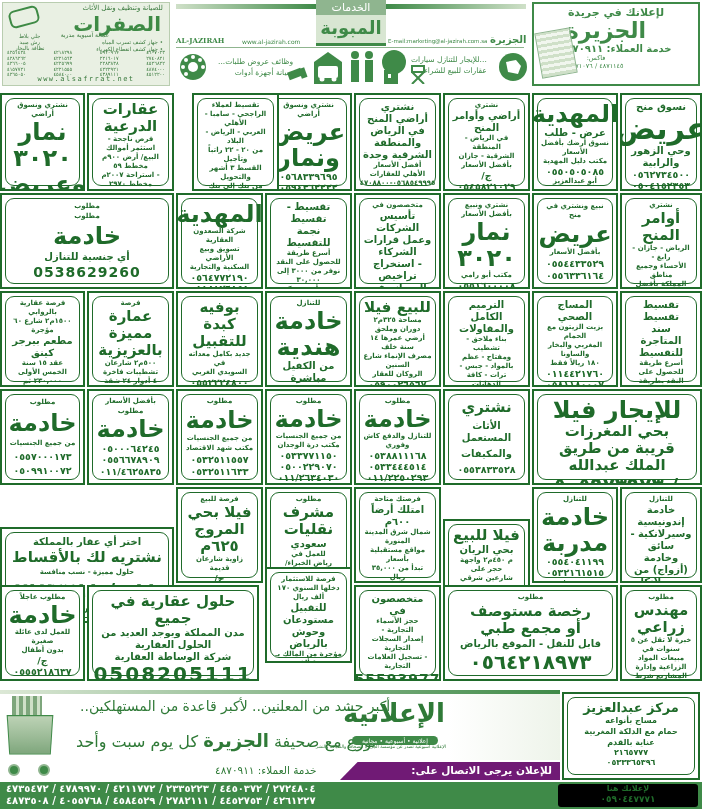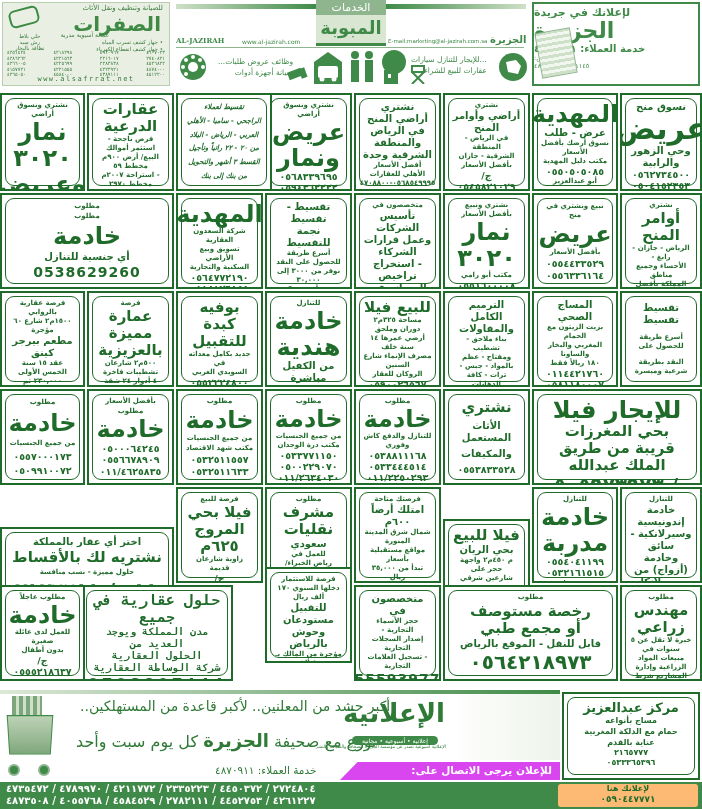--- a/index.html
+++ b/index.html
@@ -27,21 +27,21 @@
   .mid .title-box .t2 { font-size: 18px; font-weight: bold; color: #3f8a48; line-height: 26px; }
   .mid .aljaz-en { position: absolute; left: 4px; top: 36px; font-size: 7px; font-weight: bold; color: #3f8a48; direction: ltr; font-family: "DejaVu Serif", serif; }
   .mid .www { position: absolute; left: 70px; top: 38px; font-size: 6px; color: #3f8a48; direction: ltr; }
   .mid .email { position: absolute; left: 216px; top: 38px; font-size: 5.5px; color: #3f8a48; direction: ltr; }
   .mid .aljaz-ar { position: absolute; left: 318px; top: 34px; font-size: 10px; font-weight: bold; color: #3f8a48; }
   .mid .hr { position: absolute; left: 4px; right: 4px; top: 47px; height: 1px; background: #8fb58f; }
   .mid .icons { position: absolute; left: 4px; right: 4px; top: 50px; height: 36px; }
   .mid .svc1 { position: absolute; left: 42px; top: 6px; font-size: 7.5px; color: #3f8a48; line-height: 11px; }
   .mid .svc2 { position: absolute; left: 235px; top: 4px; font-size: 7.5px; color: #3f8a48; line-height: 11px; }
 
-  .ad-jaz { position: absolute; left: 532px; top: 2px; width: 168px; height: 84px; border: 2px solid #3f8a48; background: #fff; text-align: left; }
+  .ad-jaz { position: absolute; left: 532px; top: 2px; width: 168px; height: 84px; border: 2px solid #3f8a48; background: #fff; text-align: center; }
   .ad-jaz .l1 { font-size: 11px; font-weight: bold; color: #3f8a48; margin-top: 2px; letter-spacing: 1px; }
   .ad-jaz .logo { font-size: 22px; font-weight: bold; color: #3f8a48; line-height: 24px; margin-right: 20px; }
   .ad-jaz .cs { font-size: 10px; font-weight: bold; color: #3f8a48; }
   .ad-jaz .fax { font-size: 6.5px; color: #3f8a48; line-height: 8px; margin-right: 40px; }
   .ad-jaz .paper { position: absolute; left: 4px; top: 26px; width: 36px; height: 46px; background: repeating-linear-gradient(0deg, #cfe0c8 0 3px, #f1f6ee 3px 6px); transform: rotate(-10deg); border: 1px solid #8fb58f; }
 
   
   .grid { position: absolute; left: 0; top: 88px; width: 702px; }
   .ad { position: absolute; border: 2px solid #1f6b2a; background: #fff; overflow: hidden; }
   .ad .inner { position: absolute; inset: 3px; border: 1.5px solid #1f6b2a; border-radius: 9px; display: flex; flex-direction: column; align-items: center; justify-content: space-around; text-align: center; padding: 2px 3px; }
@@ -64,31 +64,31 @@
   .promo .cart .items { position: absolute; left: 8px; top: 2px; width: 30px; height: 24px; background: repeating-linear-gradient(90deg, #7ea67c 0 4px, #cfe0c8 4px 7px); }
   .promo .l1 { position: absolute; left: 80px; top: 8px; font-size: 14px; color: #2f7a37; }
   .promo .l2 { position: absolute; left: 76px; top: 40px; font-size: 16px; color: #2f7a37; }
   .promo .l2 b { font-weight: bold; font-size: 18px; }
   .brand { position: absolute; left: 345px; top: 8px; width: 100px; height: 60px; text-align: center; }
   .brand .logo { font-size: 26px; font-weight: bold; color: #2f7a37; line-height: 30px; }
   .brand .pill { display: inline-block; background: #3f8a48; color: #fff; font-size: 6px; padding: 1px 10px; border-radius: 5px; margin-top: 2px; }
   .brand-note { position: absolute; left: 322px; top: 54px; width: 124px; font-size: 4.5px; color: #2f7a37; white-space: nowrap; }
   .contact-row { position: absolute; left: 0; top: 72px; width: 560px; height: 18px; }
   .contact-row .cs { position: absolute; left: 215px; top: 2px; font-size: 10.5px; color: #2f7a37; }
-  .contact-row .slant { position: absolute; left: 340px; top: 0; width: 220px; height: 18px; background: #d946ef; clip-path: polygon(8% 0, 100% 0, 100% 100%, 0 100%); }
+  .contact-row .slant { position: absolute; left: 340px; top: 0; width: 220px; height: 18px; background: #701a75; clip-path: polygon(8% 0, 100% 0, 100% 100%, 0 100%); }
   .contact-row .slant span { position: absolute; right: 8px; top: 2px; color: #fff; font-size: 10.5px; font-weight: bold; }
   .massage { position: absolute; left: 562px; top: 2px; width: 138px; height: 88px; border: 2px solid #1f6b2a; }
   .massage .inner { position: absolute; inset: 3px; border: 1.5px solid #1f6b2a; border-radius: 8px; text-align: center; padding-top: 2px; }
   .massage .t { font-size: 13px; font-weight: bold; line-height: 15px; color: #1f6b2a; }
   .massage .s { font-size: 8px; font-weight: bold; line-height: 11px; color: #1f6b2a; }
   .massage .p { font-size: 8px; font-weight: bold; letter-spacing: 1px; line-height: 10px; direction: ltr; color: #1f6b2a; }
 
   .phonebar { position: absolute; left: 0; top: 92px; width: 702px; height: 27px; background: #3f8a48; padding-left: 8px; }
   .phonebar .nums { position: absolute; left: 6px; top: 1px; width: 548px; color: #fff; font-size: 10px; font-weight: bold; letter-spacing: 1px; line-height: 12px; direction: ltr; text-align: left; white-space: nowrap; }
-  .phonebar .here { position: absolute; right: 4px; top: 2px; width: 140px; height: 23px; background: #fdba74; border-radius: 3px; text-align: center; color: #1f6b2a; }
+  .phonebar .here { position: absolute; right: 4px; top: 2px; width: 140px; height: 23px; background: #000000; border-radius: 3px; text-align: center; color: #1f6b2a; }
   .phonebar .here .a { font-size: 8px; font-weight: bold; line-height: 10px; }
   .phonebar .here .b { font-size: 9px; font-weight: bold; letter-spacing: 1px; direction: ltr; line-height: 11px; }
 </style>
 </head>
 <body>
 
 <div class="header">
   <div class="safrat">
     <div class="tag">للصيانة وتنظيف ونقل الأثاث</div>
     <div class="badge"></div>
@@ -252,21 +252,21 @@
     </div>
     <div class="ad" style="left: 265px; top: 5px; width: 87px; height: 98px;">
       <div class="inner">
         <div class="s">نشتري ونسوق أراضي</div>
         <div class="xl">عريض</div>
         <div class="xl">ونمار</div>
         <div class="ph">٠٥٦٨٣٣٩٦٩٥</div>
         <div class="ph">٠٥٩٤٣٦٢٢٢٢</div>
       </div>
     </div>
-    <div class="ad" style="left: 176px; top: 5px; width: 96px; height: 98px; font-style: italic;">
+    <div class="ad" style="left: 192px; top: 5px; width: 87px; height: 98px;">
       <div class="inner">
         <div class="s">تقسيط لعملاء</div>
         <div class="s">الراجحي - سامبا - الأهلي</div>
         <div class="s">العربي - الرياض - البلاد</div>
         <div class="s">من ٢٠ - ٢٢ راتباً وتأجيل</div>
         <div class="s">القسط ٣ أشهر والتحويل</div>
         <div class="s">من بنك إلى بنك</div>
       </div>
     </div>
     <div class="ad" style="left: 87px; top: 5px; width: 87px; height: 98px;">
@@ -345,20 +345,21 @@
         <div class="s">مطلوب</div>
         <div class="s">مطلوب</div>
         <div class="xl">خادمة</div>
         <div class="m">أي جنسية للتنازل</div>
         <div class="phl">0538629260</div>
       </div>
     </div>
     <div class="ad" style="left: 620px; top: 203px; width: 82px; height: 96px;">
       <div class="inner">
         <div class="m">تقسيط تقسيط</div>
+        <div class="m">سند المتاجرة للتقسيط</div>
         <div class="s">أسرع طريقة للحصول على</div>
         <div class="s">النقد بطريقة شرعية وميسرة</div>
       </div>
     </div>
     <div class="ad" style="left: 532px; top: 203px; width: 86px; height: 96px;">
       <div class="inner">
         <div class="m">المساج الصحي</div>
         <div class="s">بزيت الزيتون مع الحمام</div>
         <div class="s">المغربي والبخار والساونا</div>
         <div class="s">١٨٠ ريالاً فقط</div>
@@ -584,21 +585,21 @@
     </div>
     <div class="ad" style="left: 265px; top: 479px; width: 87px; height: 96px;">
       <div class="inner">
         <div class="s">فرصة للاستثمار</div>
         <div class="s">دخلها السنوي ١٧٠ ألف ريال</div>
         <div class="m">للتقبيل مستودعان</div>
         <div class="m">وحوش بالرياض</div>
         <div class="s">مؤجرة من المالك بـ ٥٠ ألف</div>
       </div>
     </div>
-    <div class="ad" style="left: 81px; top: 497px; width: 152px; height: 96px; font-family: Liberation Mono, monospace;">
+    <div class="ad" style="left: 87px; top: 497px; width: 172px; height: 96px;">
       <div class="inner">
         <div class="l">حلول عقارية في جميع</div>
         <div class="m">مدن المملكة ويوجد العديد من</div>
         <div class="m">الحلول العقارية</div>
         <div class="m">شركة الوساطة العقارية</div>
         <div class="phx">0508205111</div>
       </div>
     </div>
     <div class="ad" style="left: 0px; top: 497px; width: 85px; height: 96px;">
       <div class="inner">

